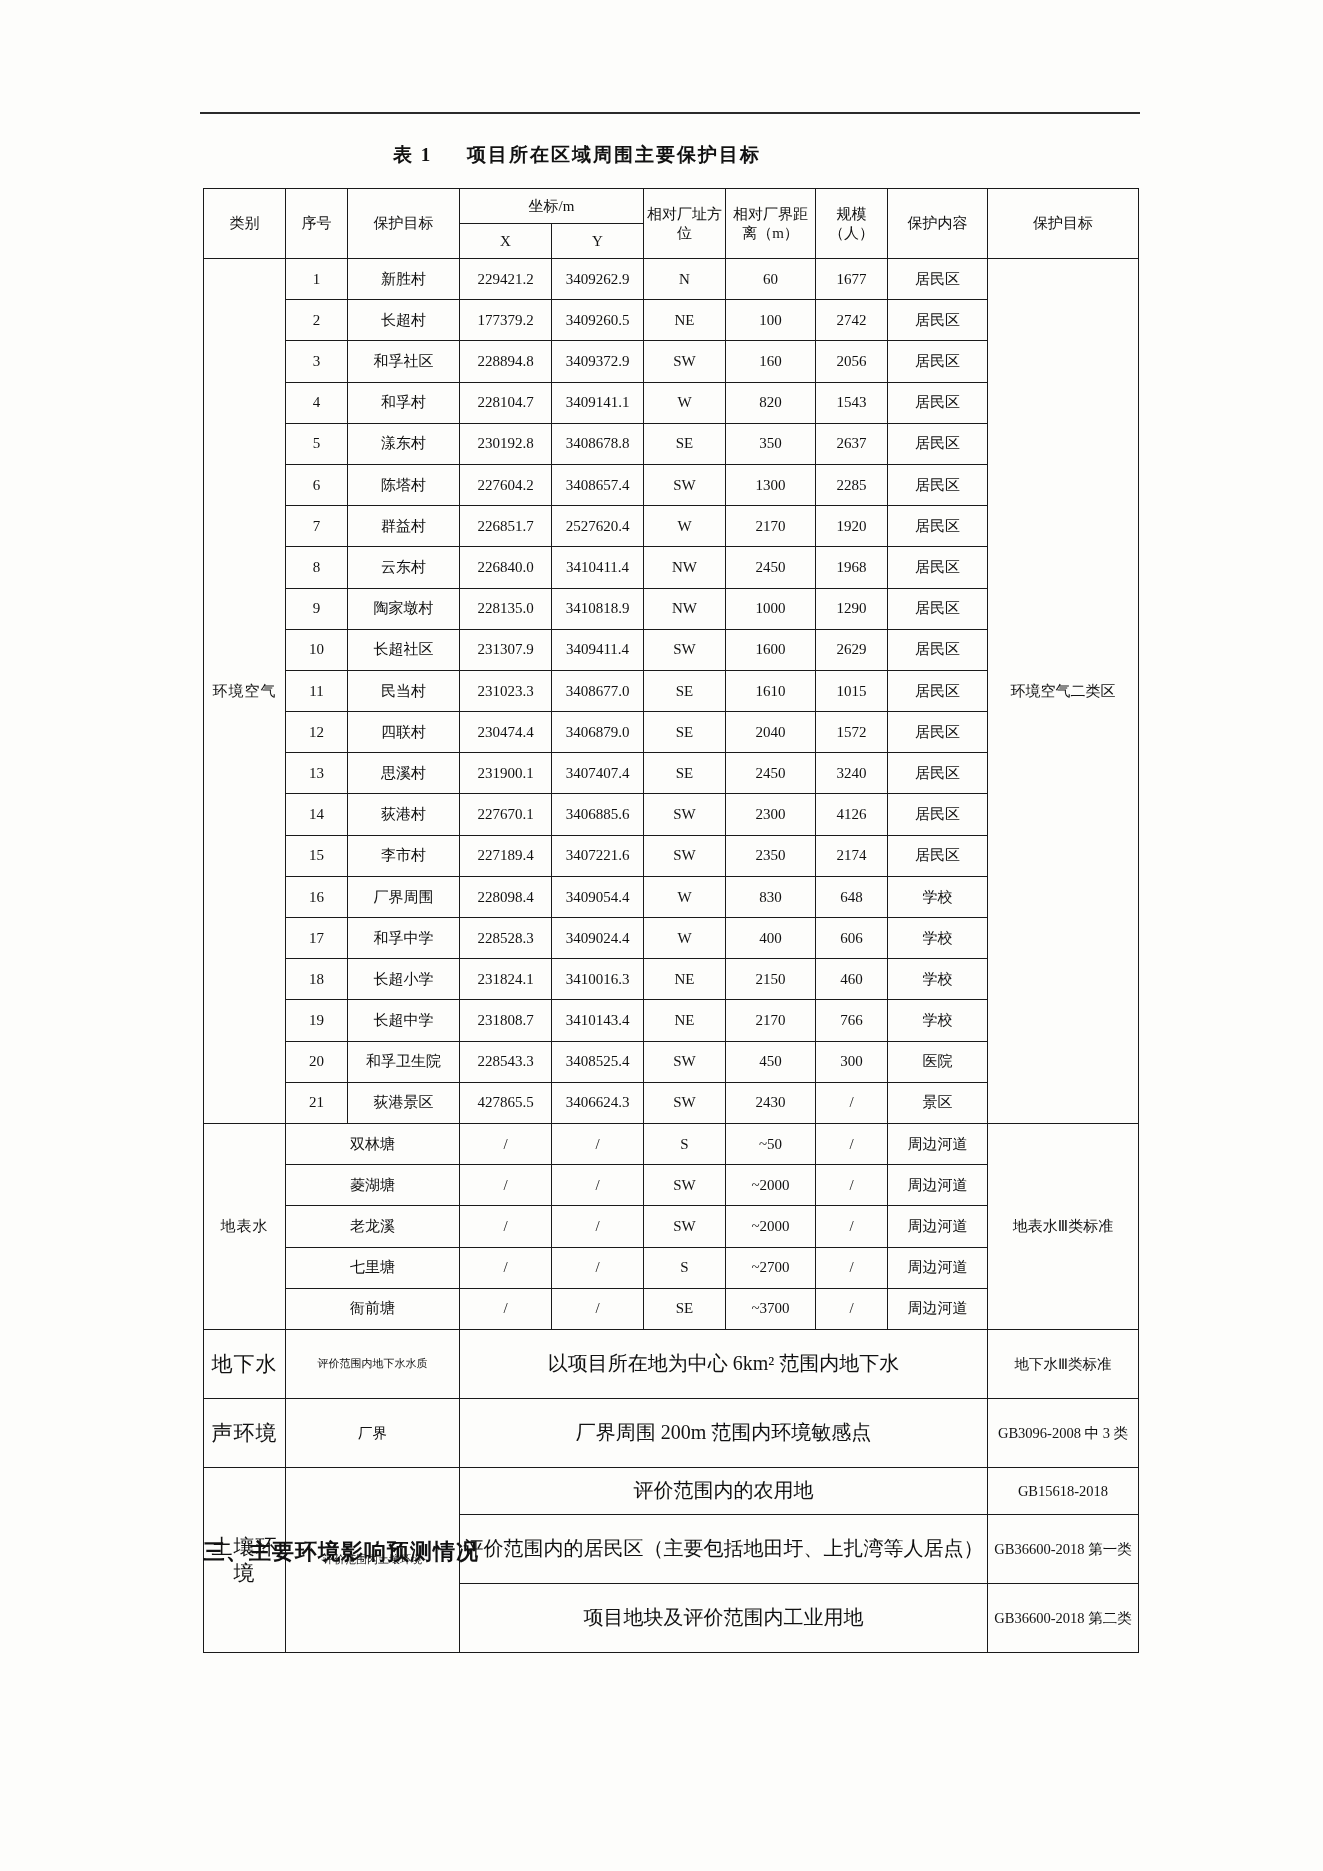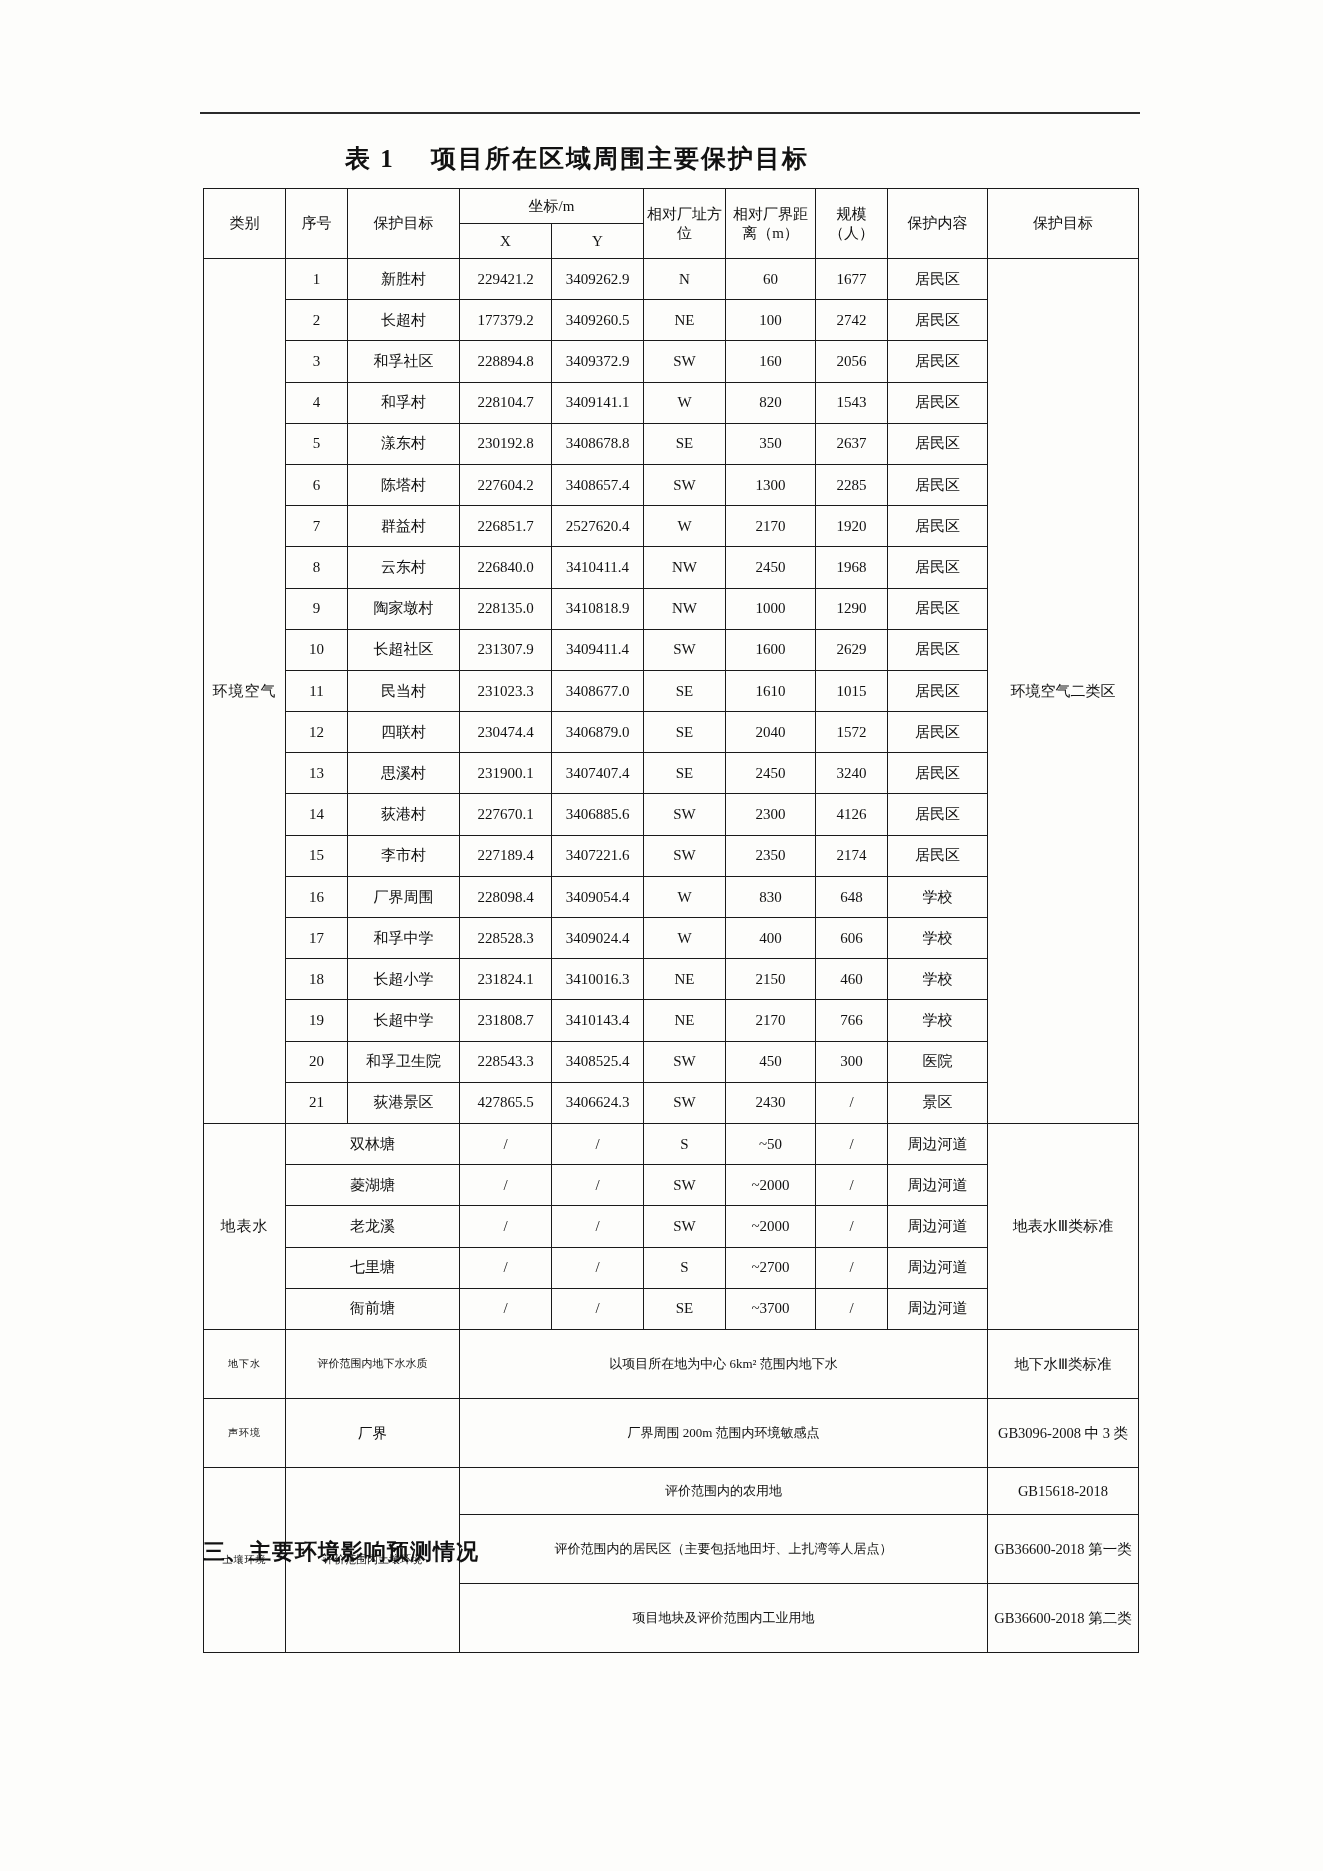--- a/index.html
+++ b/index.html
@@ -29,21 +29,21 @@
     width: 940px;
     height: 0;
     border-top: 2px solid #2b2b2b;
   }
   .doc-title {
     position: absolute;
     top: 142px;
     left: 0;
     width: 1154px;
     text-align: center;
-    font-size: 25px;
+    font-size: 19px;
     font-weight: bold;
     letter-spacing: 2px;
     font-family: "Liberation Serif", serif;
   }
   .doc-title .num { margin: 0 14px; }
 
   table.main {
     position: absolute;
     left: 203px;
     top: 188px;
@@ -62,25 +62,25 @@
   }
   .hdr td {
     font-size: 15px;
     height: 28px;
   }
   .r td {
     height: 34.2px;
     font-size: 15px;
   }
   .cat {
-    font-size: 10px;
+    font-size: 21px;
     letter-spacing: 1px;
   }
   .num-cell { font-family: "Liberation Serif", serif; }
-  .wide-text { font-size: 13px; }
+  .wide-text { font-size: 20px; }
   .small-note { font-size: 11px; }
   .section-heading {
     position: absolute;
     left: 203px;
     top: 1537px;
     font-size: 22px;
     font-weight: bold;
     letter-spacing: 1px;
   }
   .vert-label {

